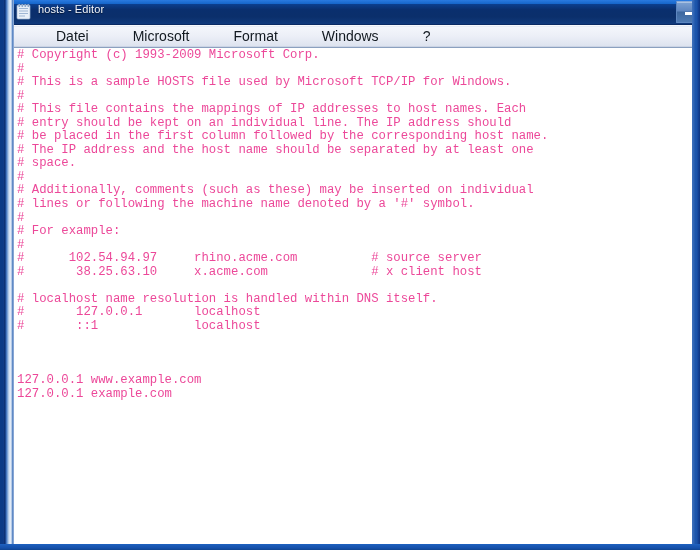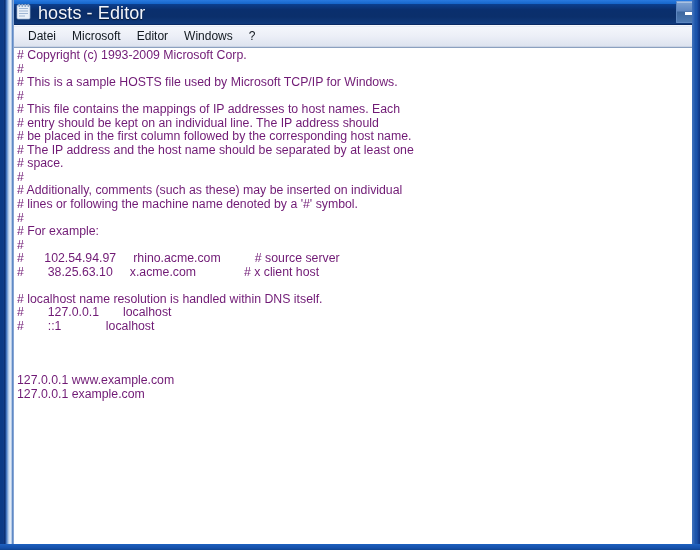--- a/index.html
+++ b/index.html
@@ -71,21 +71,21 @@
     background: linear-gradient(to bottom, #2a7ae0, #1565c9);
   }
   #title-icon {
     position: absolute;
     left: 2px; top: 4px;
     width: 15px; height: 16px;
   }
   #title-text {
     position: absolute;
     left: 24px; top: 3px;
-    font-size: 18px;
+    font-size: 11px;
     color: #f2f6fd;
     letter-spacing: 0.1px;
     white-space: nowrap;
     text-shadow: 0 1px 1px rgba(0,0,0,.55);
   }
 
   
   #winbuttons {
     position: absolute;
     left: 648px; top: 1px;
@@ -120,45 +120,46 @@
     position: absolute;
     left: 14px; top: 27px;
     width: 678px; height: 20px;
     background: linear-gradient(to bottom, #f4f6fb 0%, #eceff7 45%, #dde3ef 95%, #b9c4d9 100%);
     display: flex;
     align-items: center;
     padding-left: 6px;
     box-sizing: border-box;
   }
   .menu-item {
-    font-size: 12px;
+    font-size: 14px;
     color: #11181f;
     padding: 1px 8px 2px 8px;
     white-space: nowrap;
     line-height: 15px;
+    margin-left: 28px;
   }
 
   
   #client {
     position: absolute;
     left: 14px; top: 47px;
     width: 678px; height: 497px;
     background: #ffffff;
     border-top: 1px solid #8ba0bf;
     box-sizing: border-box;
     overflow: hidden;
   }
   #textarea {
     position: absolute;
     left: 3px; top: 1px;
     width: 672px;
-    font-family: Liberation Sans, sans-serif;
+    font-family: Liberation Mono, monospace;
     font-size: 12.3px;
     line-height: 13.55px;
-    color: #701a75;
+    color: #ec4899;
     white-space: pre;
     letter-spacing: 0px;
   }
   #textarea .line { height: 13.55px; }
 </style>
 </head>
 <body>
 
 <div id="window">
 
@@ -196,21 +197,21 @@
       </div>
 
     </div>
   </div>
 
   <div id="menu-sep"></div>
 
   <div id="menubar">
     <div class="menu-item">Datei</div>
     <div class="menu-item">Microsoft</div>
-    <div class="menu-item">Editor</div>
+    <div class="menu-item">Format</div>
     <div class="menu-item">Windows</div>
     <div class="menu-item">?</div>
   </div>
 
   <div id="client">
     <div id="textarea"><div class="line"># Copyright (c) 1993-2009 Microsoft Corp.</div><div class="line">#</div><div class="line"># This is a sample HOSTS file used by Microsoft TCP/IP for Windows.</div><div class="line">#</div><div class="line"># This file contains the mappings of IP addresses to host names. Each</div><div class="line"># entry should be kept on an individual line. The IP address should</div><div class="line"># be placed in the first column followed by the corresponding host name.</div><div class="line"># The IP address and the host name should be separated by at least one</div><div class="line"># space.</div><div class="line">#</div><div class="line"># Additionally, comments (such as these) may be inserted on individual</div><div class="line"># lines or following the machine name denoted by a '#' symbol.</div><div class="line">#</div><div class="line"># For example:</div><div class="line">#</div><div class="line">#      102.54.94.97     rhino.acme.com          # source server</div><div class="line">#       38.25.63.10     x.acme.com              # x client host</div><div class="line">&nbsp;</div><div class="line"># localhost name resolution is handled within DNS itself.</div><div class="line">#       127.0.0.1       localhost</div><div class="line">#       ::1             localhost</div><div class="line">&nbsp;</div><div class="line">&nbsp;</div><div class="line">&nbsp;</div><div class="line">127.0.0.1 www.example.com</div><div class="line">127.0.0.1 example.com</div></div>
   </div>
 
 </div>
 

